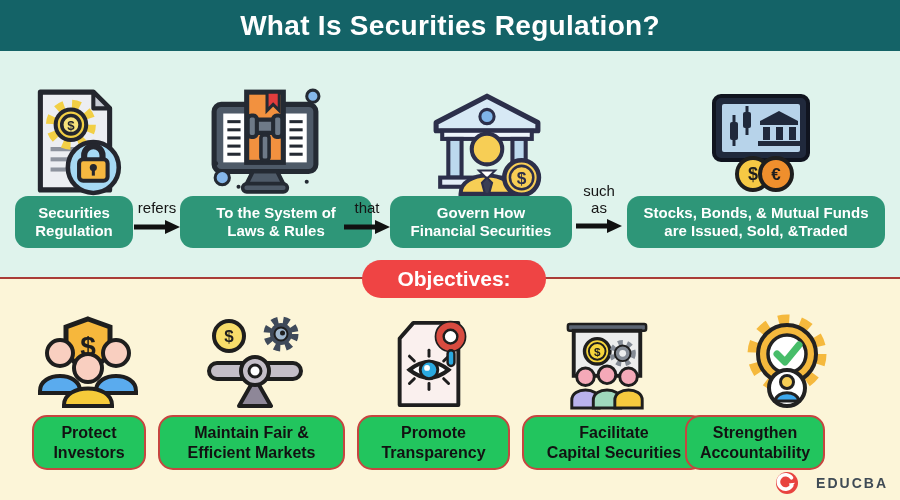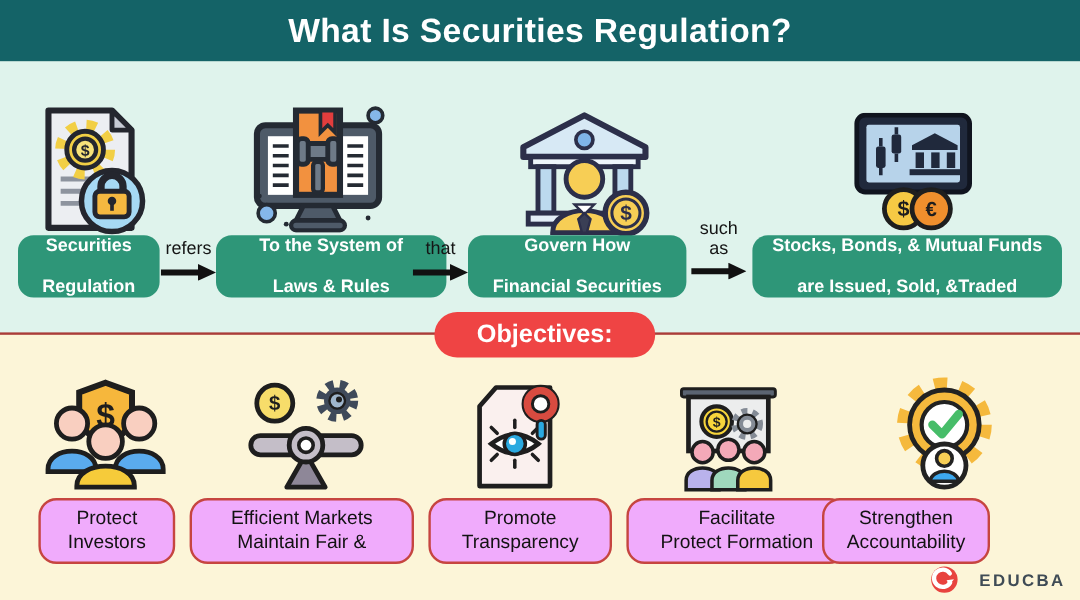--- a/index.html
+++ b/index.html
@@ -11,34 +11,34 @@
   .header .title{color:#ffffff;font-size:28px;font-weight:bold;letter-spacing:.3px;}
   
   .flow-section{position:absolute;left:0;top:54px;width:900px;height:224px;background:#dff3ec;}
   .objectives-section{position:absolute;left:0;top:278px;width:900px;height:222px;background:#fcf5d8;}
   .divider-line{position:absolute;left:0;top:277px;width:900px;height:2px;background:#aa3c38;z-index:2;}
   .objectives-pill{position:absolute;left:362px;top:260px;width:184px;height:38px;z-index:3;
       background:#ef4444;border-radius:19px;display:flex;align-items:center;justify-content:center;
       color:#fff;font-weight:bold;font-size:21px;}
   
   .pill{position:absolute;top:196px;height:52px;background:#2e9678;border-radius:13px;
-        display:flex;flex-direction:column;align-items:center;justify-content:space-between;
+        display:flex;flex-direction:column;align-items:center;justify-content:center;
         color:#fff;font-weight:bold;font-size:15px;line-height:1.22;text-align:center;z-index:1;}
   .pill span{display:block;white-space:nowrap;}
   
   .connector{position:absolute;display:flex;flex-direction:column;align-items:center;z-index:1;}
   .conn-label{font-size:15px;font-weight:500;color:#151515;text-align:center;line-height:1.1;}
   .arrow-svg{display:block;margin-top:3px;}
   
   .icon{position:absolute;}
   .icon svg{display:block;}
   
-  .card{position:absolute;top:415px;height:55px;background:#f0abfc;border:2.5px solid #c64540;
+  .card{position:absolute;top:415px;height:55px;background:#22c55e;border:2.5px solid #c64540;
         border-radius:15px;display:flex;flex-direction:column;align-items:center;justify-content:center;
-        font-weight:normal;font-size:16px;color:#121212;line-height:1.2;text-align:center;box-sizing:border-box;}
+        font-weight:bold;font-size:16px;color:#121212;line-height:1.2;text-align:center;box-sizing:border-box;}
   .card span{display:block;white-space:nowrap;}
   
   .brand{position:absolute;right:12px;top:471px;display:flex;align-items:center;gap:17px;}
   .brand-text{font-size:14px;font-weight:600;color:#3f4b55;letter-spacing:2px;}
   svg text{font-family:"Liberation Sans",sans-serif;}
 </style>
 </head>
 <body>
 
 <div class="page">
@@ -267,30 +267,30 @@
       <circle cx="46" cy="68" r="6.5" fill="#f7ce55" stroke="#222" stroke-width="3"></circle>
       <path d="M34 87 c2 -11 22 -11 24 0 z" fill="#3da8ee" stroke="#222" stroke-width="3"></path>
     </svg>
   </div>
 
   <div class="card" style="left:32px;width:114px;">
     <span>Protect</span>
     <span>Investors</span>
   </div>
   <div class="card" style="left:158px;width:187px;">
+    <span>Maintain Fair &amp;</span>
     <span>Efficient Markets</span>
-    <span>Maintain Fair &amp;</span>
   </div>
   <div class="card" style="left:357px;width:153px;">
     <span>Promote</span>
     <span>Transparency</span>
   </div>
   <div class="card" style="left:522px;width:184px;">
     <span>Facilitate</span>
-    <span>Protect Formation</span>
+    <span>Capital Securities</span>
   </div>
   <div class="card" style="left:685px;width:140px;">
     <span>Strengthen</span>
     <span>Accountability</span>
   </div>
 
   <div class="brand">
     <svg width="24" height="24" viewBox="0 0 24 24">
       <circle cx="12" cy="12" r="11" fill="#e8433f"></circle>
       <path d="M16.5 6.8 A7.2 7.2 0 1 0 16.8 14.5" fill="none" stroke="#ffffff" stroke-width="3.6" stroke-linecap="round"></path>

